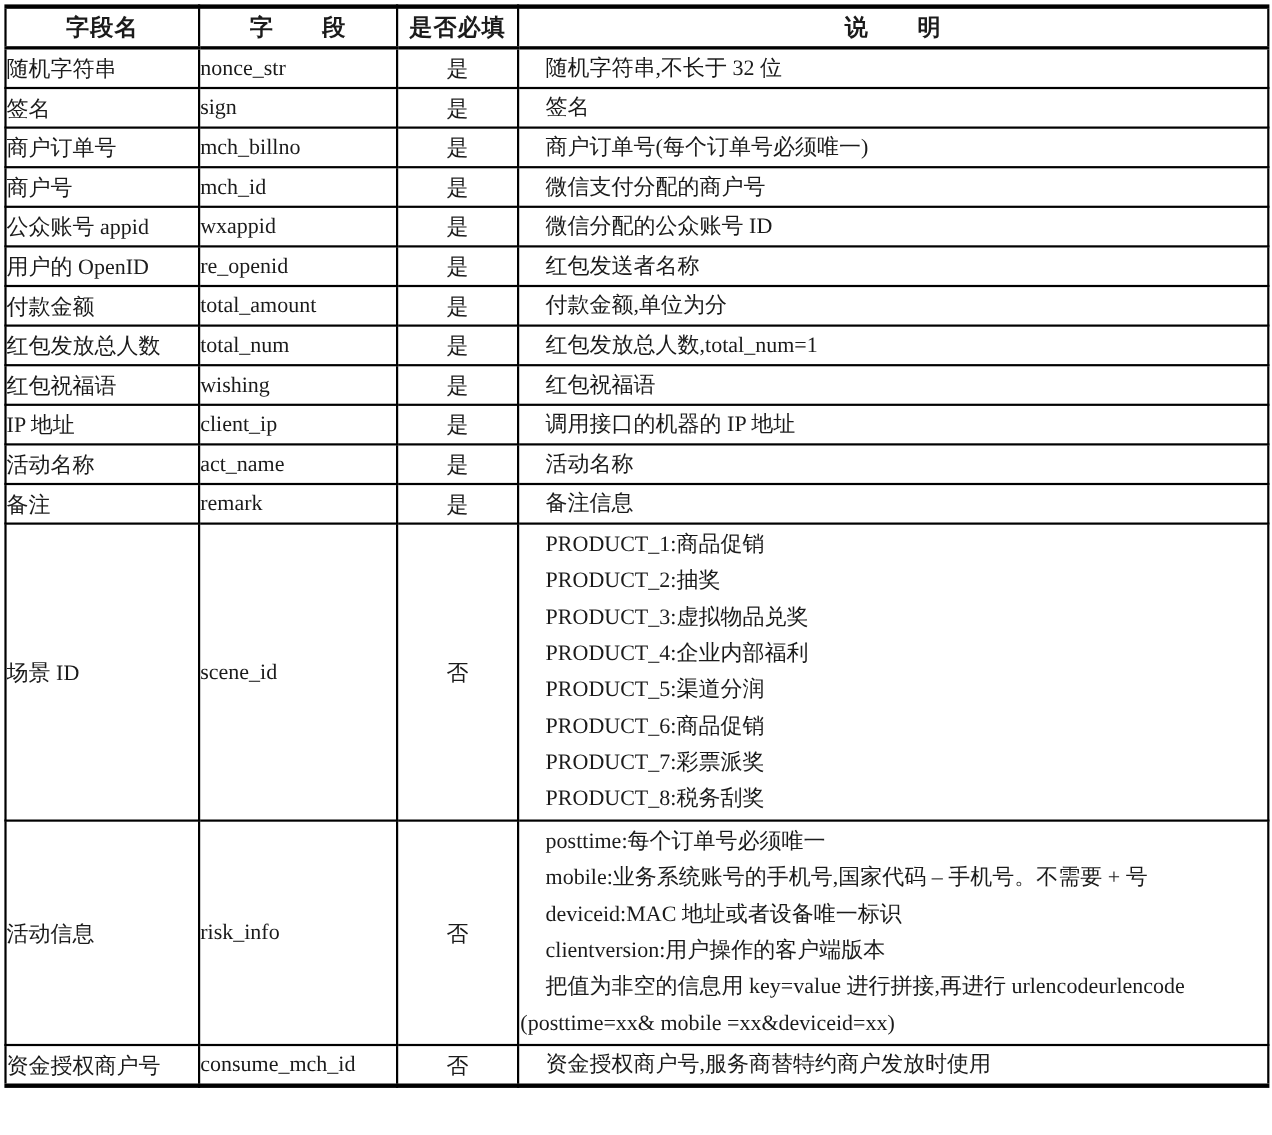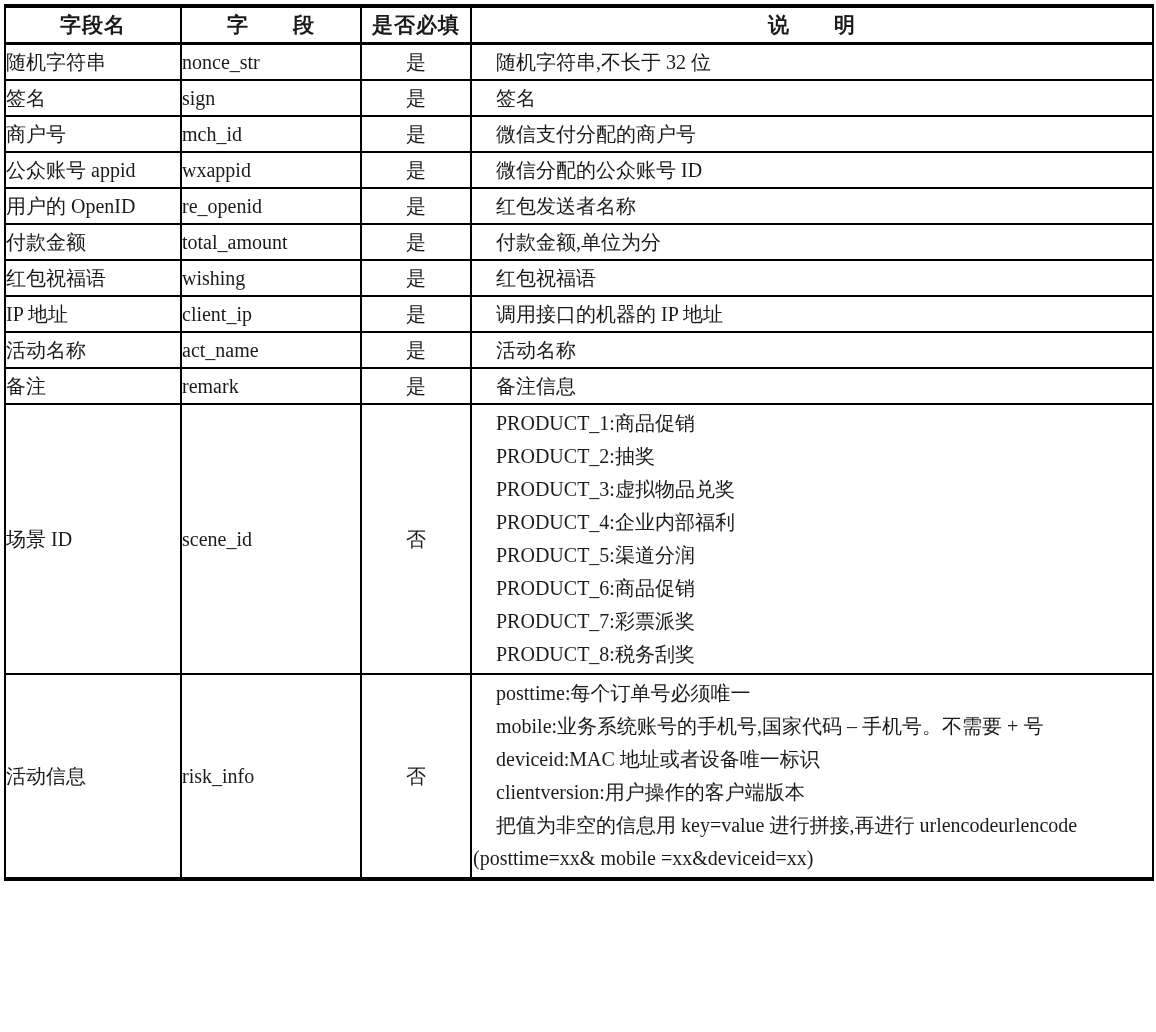--- a/index.html
+++ b/index.html
@@ -95,20 +95,28 @@
         </tr>
         <tr class="single">
           <td class="col-name">签名</td>
           <td class="col-field">sign</td>
           <td class="col-required">是</td>
           <td class="col-desc">
             <div class="desc-line">签名</div>
           </td>
         </tr>
         <tr class="single">
+          <td class="col-name">商户订单号</td>
+          <td class="col-field">mch_billno</td>
+          <td class="col-required">是</td>
+          <td class="col-desc">
+            <div class="desc-line">商户订单号(每个订单号必须唯一)</div>
+          </td>
+        </tr>
+        <tr class="single">
           <td class="col-name">商户号</td>
           <td class="col-field">mch_id</td>
           <td class="col-required">是</td>
           <td class="col-desc">
             <div class="desc-line">微信支付分配的商户号</div>
           </td>
         </tr>
         <tr class="single">
           <td class="col-name">公众账号 appid</td>
           <td class="col-field">wxappid</td>
@@ -124,20 +132,28 @@
           <td class="col-desc">
             <div class="desc-line">红包发送者名称</div>
           </td>
         </tr>
         <tr class="single">
           <td class="col-name">付款金额</td>
           <td class="col-field">total_amount</td>
           <td class="col-required">是</td>
           <td class="col-desc">
             <div class="desc-line">付款金额,单位为分</div>
+          </td>
+        </tr>
+        <tr class="single">
+          <td class="col-name">红包发放总人数</td>
+          <td class="col-field">total_num</td>
+          <td class="col-required">是</td>
+          <td class="col-desc">
+            <div class="desc-line">红包发放总人数,total_num=1</div>
           </td>
         </tr>
         <tr class="single">
           <td class="col-name">红包祝福语</td>
           <td class="col-field">wishing</td>
           <td class="col-required">是</td>
           <td class="col-desc">
             <div class="desc-line">红包祝福语</div>
           </td>
         </tr>
@@ -186,15 +202,23 @@
           <td class="col-required">否</td>
           <td class="col-desc">
             <div class="desc-line">posttime:每个订单号必须唯一</div>
             <div class="desc-line">mobile:业务系统账号的手机号,国家代码 – 手机号。不需要 + 号</div>
             <div class="desc-line">deviceid:MAC 地址或者设备唯一标识</div>
             <div class="desc-line">clientversion:用户操作的客户端版本</div>
             <div class="desc-line">把值为非空的信息用 key=value 进行拼接,再进行 urlencodeurlencode</div>
             <div class="desc-line no-indent">(posttime=xx&amp; mobile =xx&amp;deviceid=xx)</div>
           </td>
         </tr>
+        <tr class="last-row">
+          <td class="col-name">资金授权商户号</td>
+          <td class="col-field">consume_mch_id</td>
+          <td class="col-required">否</td>
+          <td class="col-desc">
+            <div class="desc-line">资金授权商户号,服务商替特约商户发放时使用</div>
+          </td>
+        </tr>
       </tbody>
   </table>
 </div>
 
 </body></html>

